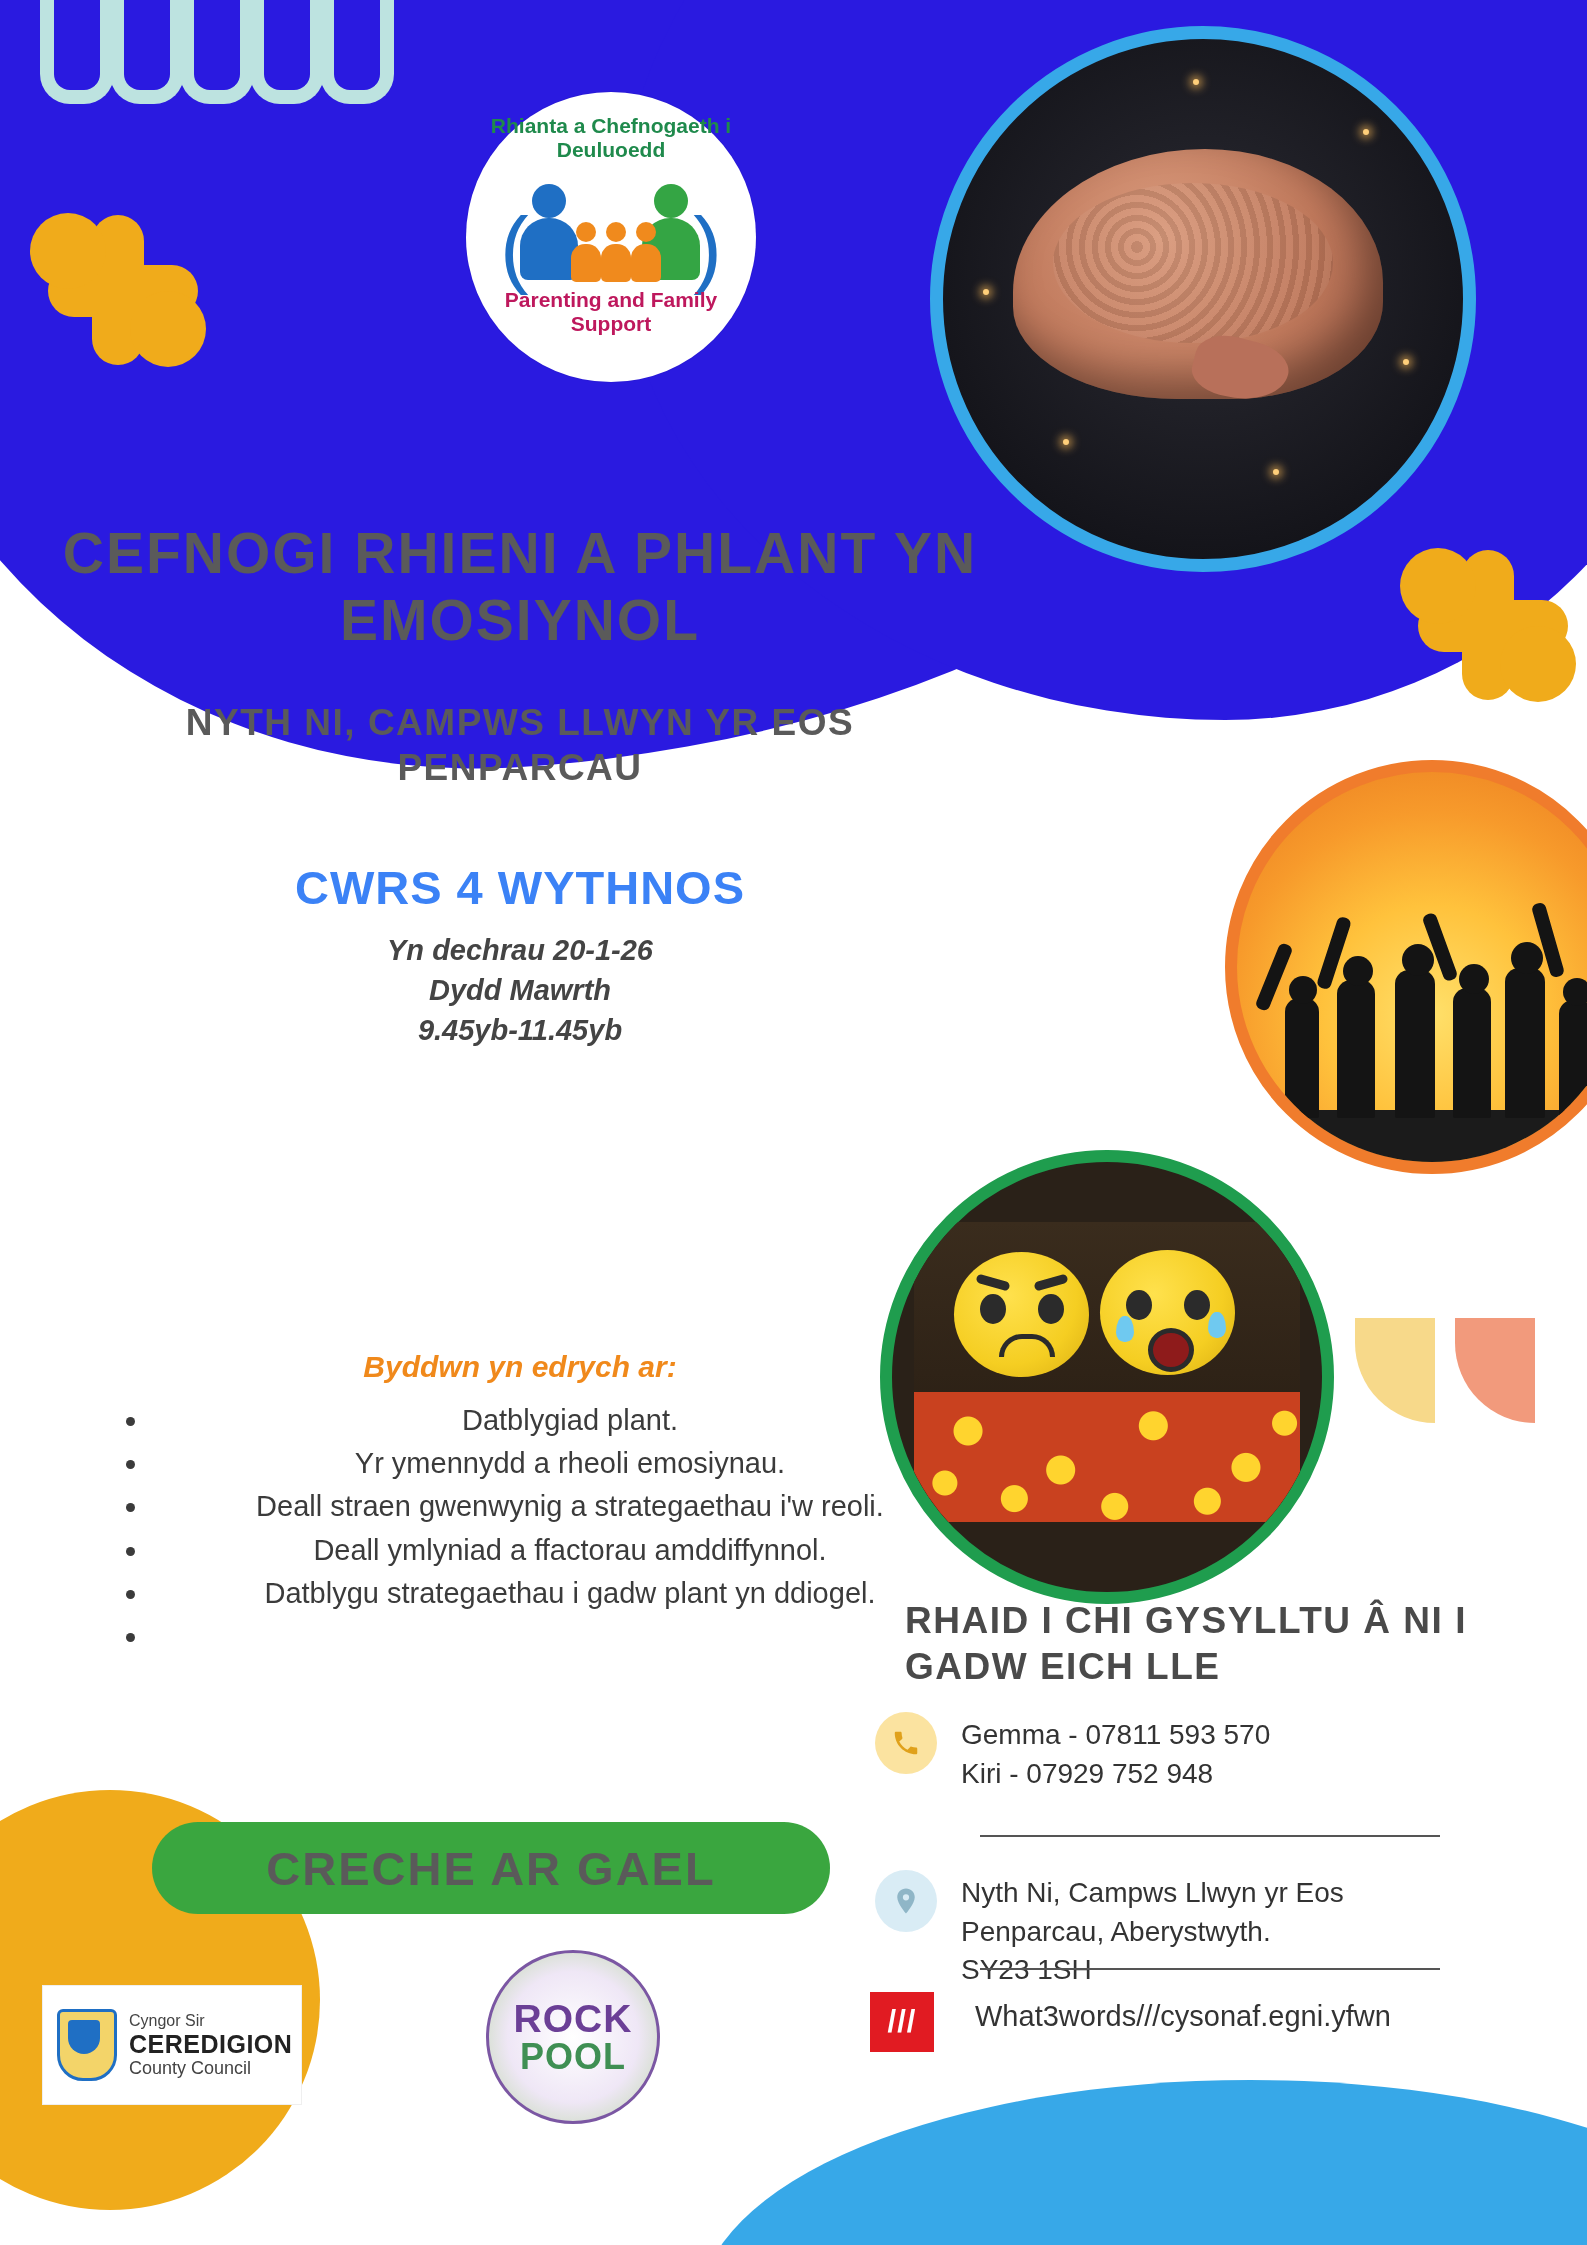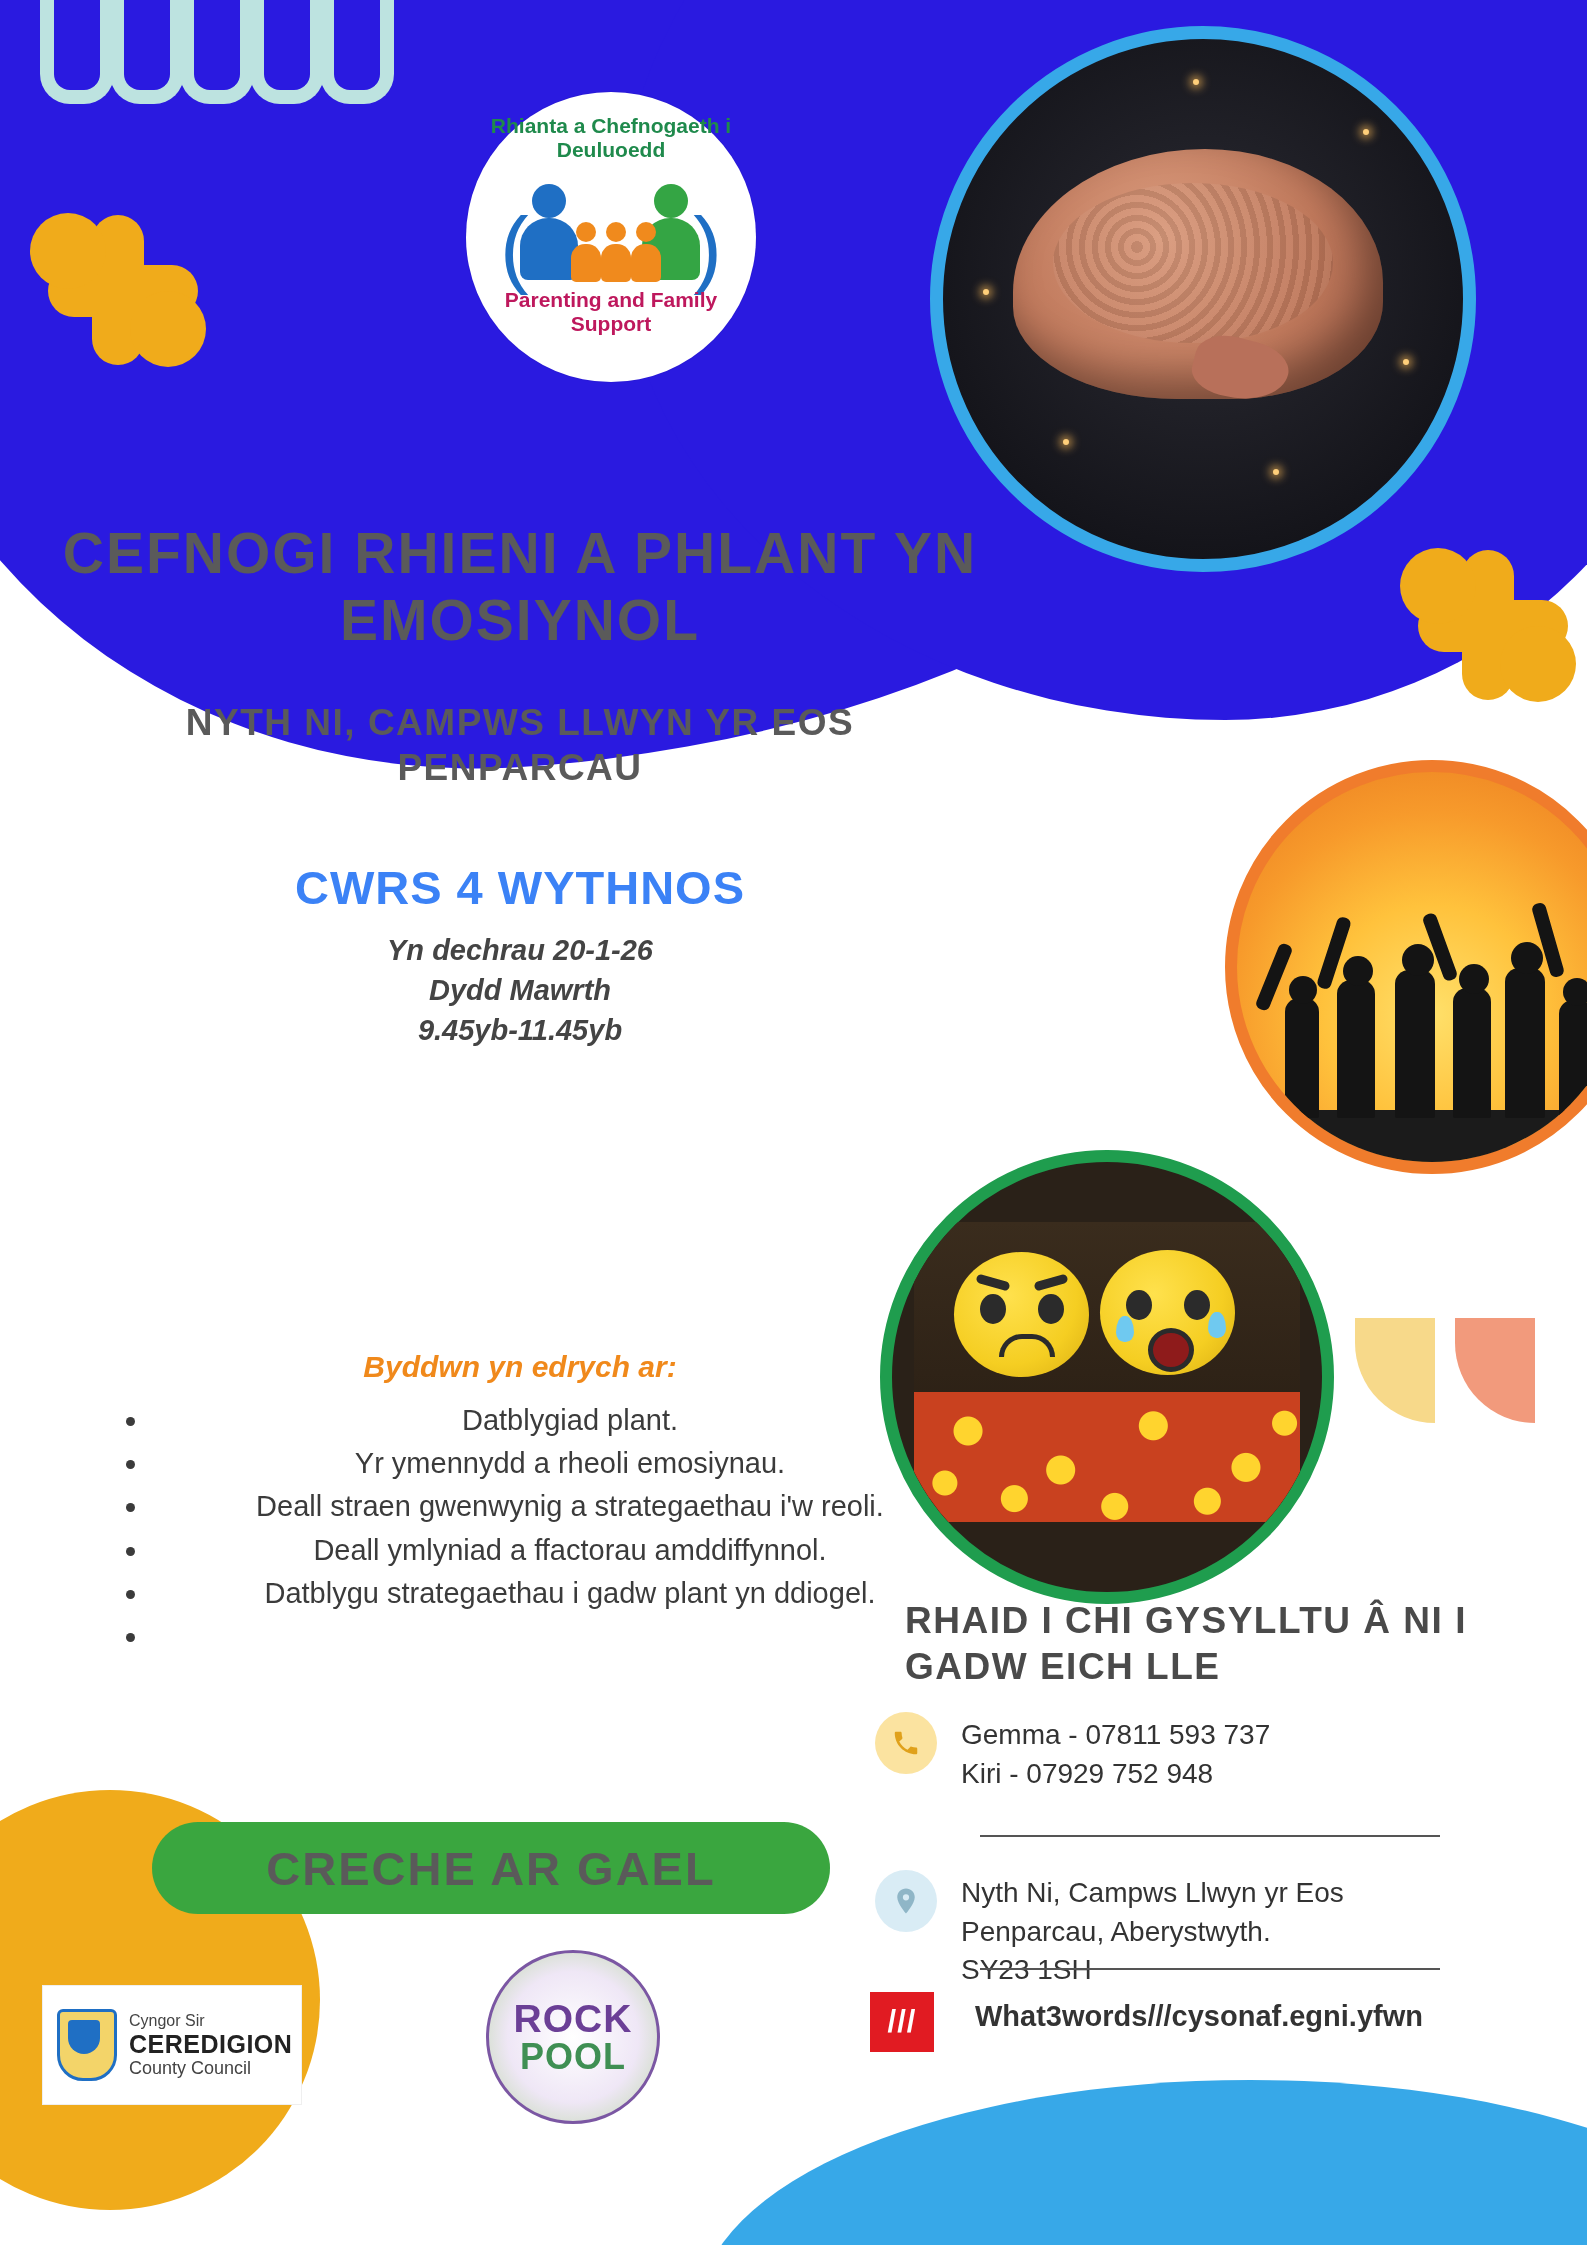--- a/index.html
+++ b/index.html
@@ -481,21 +481,20 @@
     align-items: center;
     justify-content: center;
     letter-spacing: 1px;
   }
   .w3w-text {
     position: absolute;
     left: 975px;
     top: 2000px;
     font-size: 29px;
     color: #333333;
-    font-weight: bold;
   }
 
   
   .ceredigion {
     position: absolute;
     left: 42px;
     top: 1985px;
     width: 258px;
     height: 118px;
     background: #ffffff;
@@ -673,21 +672,21 @@
   <div class="creche">CRECHE AR GAEL</div>
 
   <div class="contact-title">RHAID I CHI GYSYLLTU Â NI I GADW EICH LLE</div>
 
   <div class="contact-row" style="left:875px; top:1712px; width:640px;">
     <div class="icon-round icon-phone">
       <svg width="30" height="30" viewBox="0 0 24 24" aria-hidden="true">
         <path d="M6.6 10.8c1.4 2.8 3.8 5.1 6.6 6.6l2.2-2.2c.3-.3.7-.4 1-.2 1.1.4 2.4.6 3.6.6.6 0 1 .4 1 1V20c0 .6-.4 1-1 1C10.6 21 3 13.4 3 4c0-.6.4-1 1-1h3.5c.6 0 1 .4 1 1 0 1.3.2 2.5.6 3.6.1.4 0 .8-.2 1.1l-2.3 2.1z" fill="#e0a11b"></path>
       </svg>
     </div>
-    <div class="contact-text" style="white-space:pre-line;">Gemma - 07811 593 737
+    <div class="contact-text" style="white-space:pre-line;">Gemma - 07811 593 570
 Kiri - 07929 752 948</div>
   </div>
 
   <div class="hr" style="left:980px; top:1835px; width:460px;"></div>
 
   <div class="contact-row" style="left:875px; top:1870px; width:660px;">
     <div class="icon-round icon-pin">
       <svg width="30" height="30" viewBox="0 0 24 24" aria-hidden="true">
         <path d="M12 2C8.1 2 5 5.1 5 9c0 5.2 7 13 7 13s7-7.8 7-13c0-3.9-3.1-7-7-7zm0 9.5A2.5 2.5 0 1 1 12 6.5a2.5 2.5 0 0 1 0 5z" fill="#8fb6c7"></path>
       </svg>

